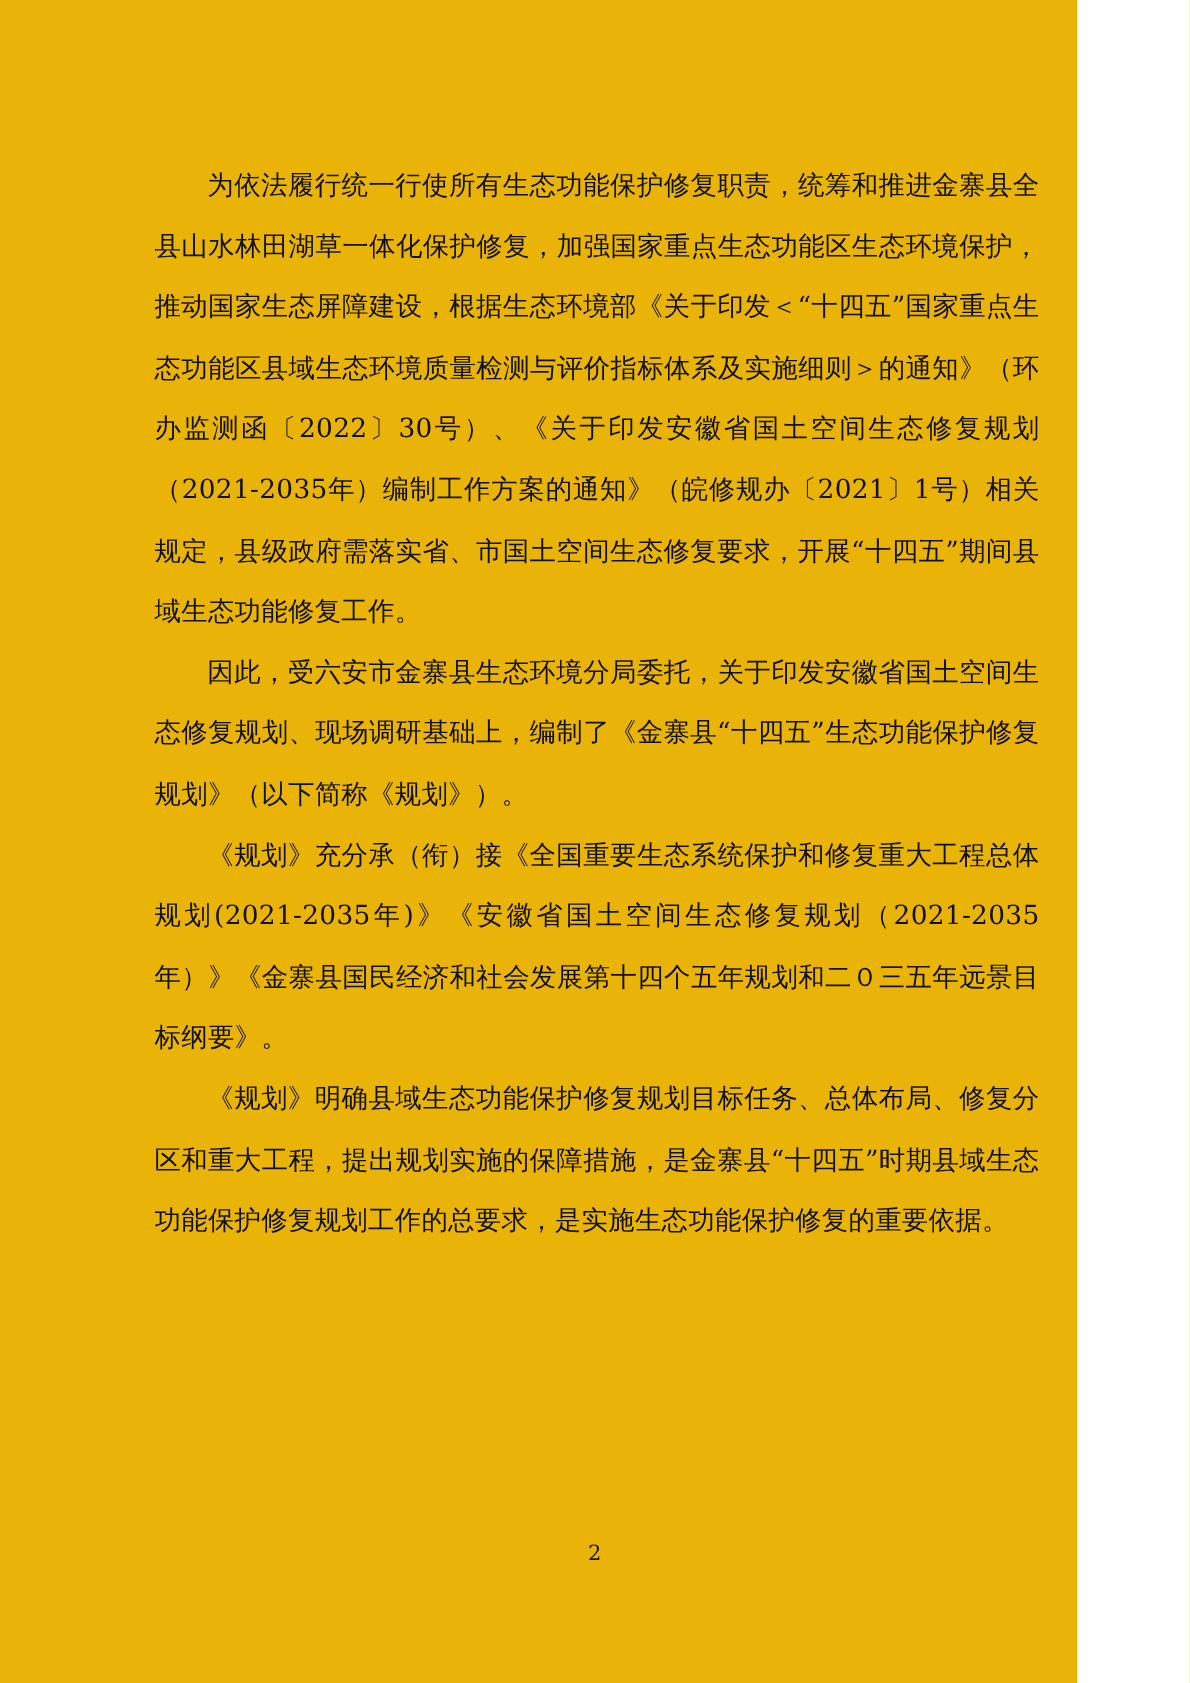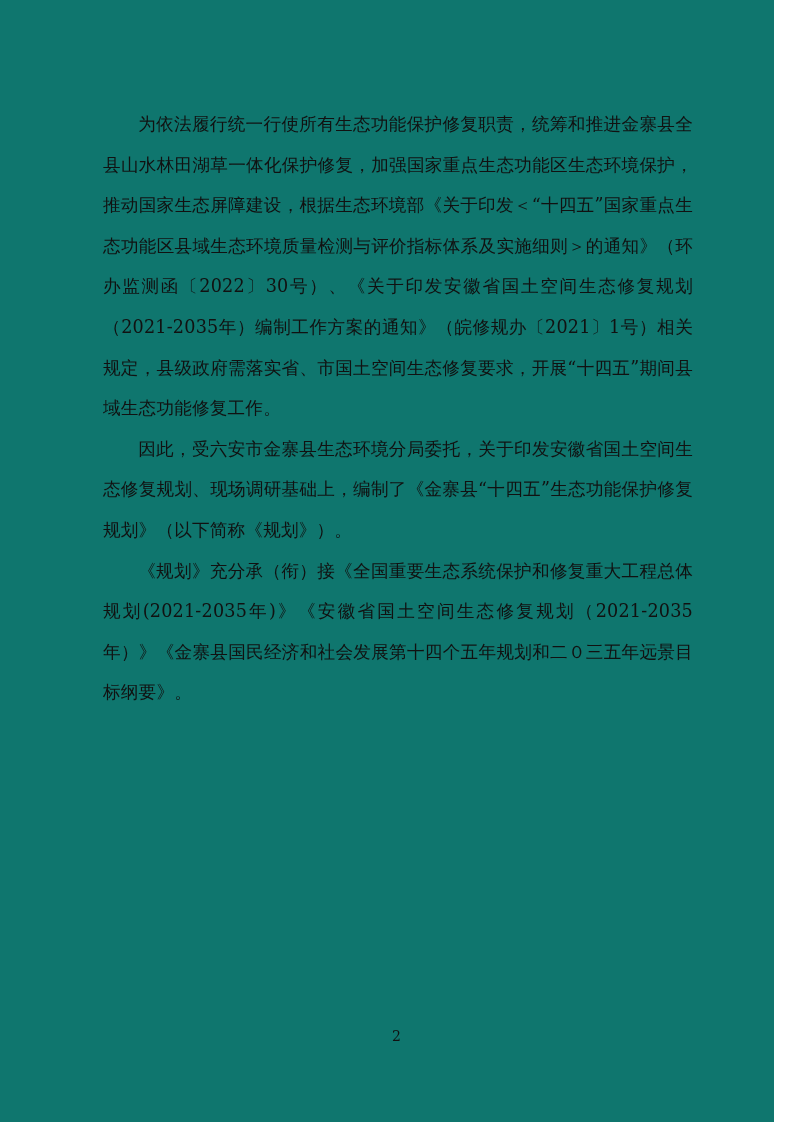--- a/index.html
+++ b/index.html
@@ -12,23 +12,23 @@
     height: 1122px;
     font-family: "DejaVu Serif", "Liberation Serif", serif;
     color: #000000;
     position: relative;
     overflow: hidden;
   }
   .page {
     position: absolute;
     top: 0;
     left: 0;
-    width: 774px;
+    width: 718px;
     height: 1122px;
-    background: #0f766e;
+    background: #eab308;
   }
   .content {
     position: absolute;
     left: 103px;
     top: 104px;
     width: 590px;
   }
   .para {
     font-size: 17.6px;
     line-height: 40.6px;
@@ -51,15 +51,16 @@
   }
 </style>
 </head>
 <body>
 
 <div class="page">
   <div class="content">
     <p class="para">为依法履行统一行使所有生态功能保护修复职责，统筹和推进金寨县全县山水林田湖草一体化保护修复，加强国家重点生态功能区生态环境保护，推动国家生态屏障建设，根据生态环境部《关于印发＜“十四五”国家重点生态功能区县域生态环境质量检测与评价指标体系及实施细则＞的通知》（环办监测函〔2022〕30号）、《关于印发安徽省国土空间生态修复规划（2021-2035年）编制工作方案的通知》（皖修规办〔2021〕1号）相关规定，县级政府需落实省、市国土空间生态修复要求，开展“十四五”期间县域生态功能修复工作。</p>
     <p class="para">因此，受六安市金寨县生态环境分局委托，关于印发安徽省国土空间生态修复规划、现场调研基础上，编制了《金寨县“十四五”生态功能保护修复规划》（以下简称《规划》）。</p>
     <p class="para">《规划》充分承（衔）接《全国重要生态系统保护和修复重大工程总体规划(2021-2035年)》《安徽省国土空间生态修复规划（2021-2035年）》《金寨县国民经济和社会发展第十四个五年规划和二０三五年远景目标纲要》。</p>
+    <p class="para">《规划》明确县域生态功能保护修复规划目标任务、总体布局、修复分区和重大工程，提出规划实施的保障措施，是金寨县“十四五”时期县域生态功能保护修复规划工作的总要求，是实施生态功能保护修复的重要依据。</p>
   </div>
   <div class="page-number">2</div>
 </div>
 
 </body></html>

